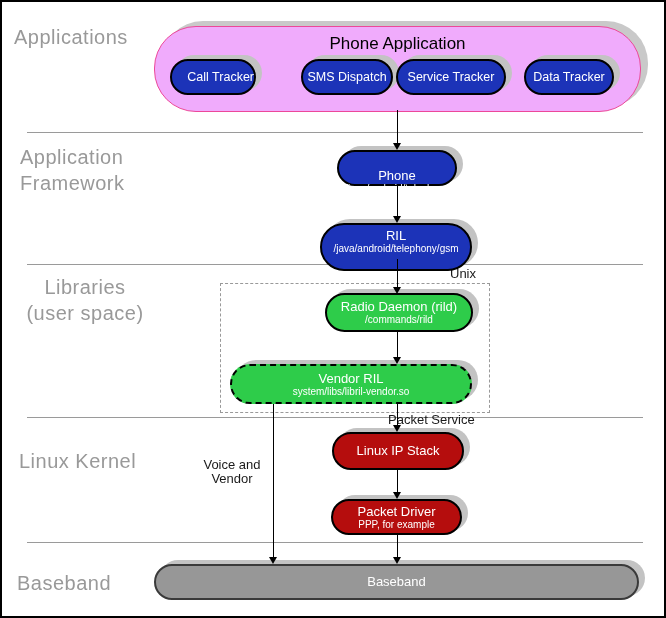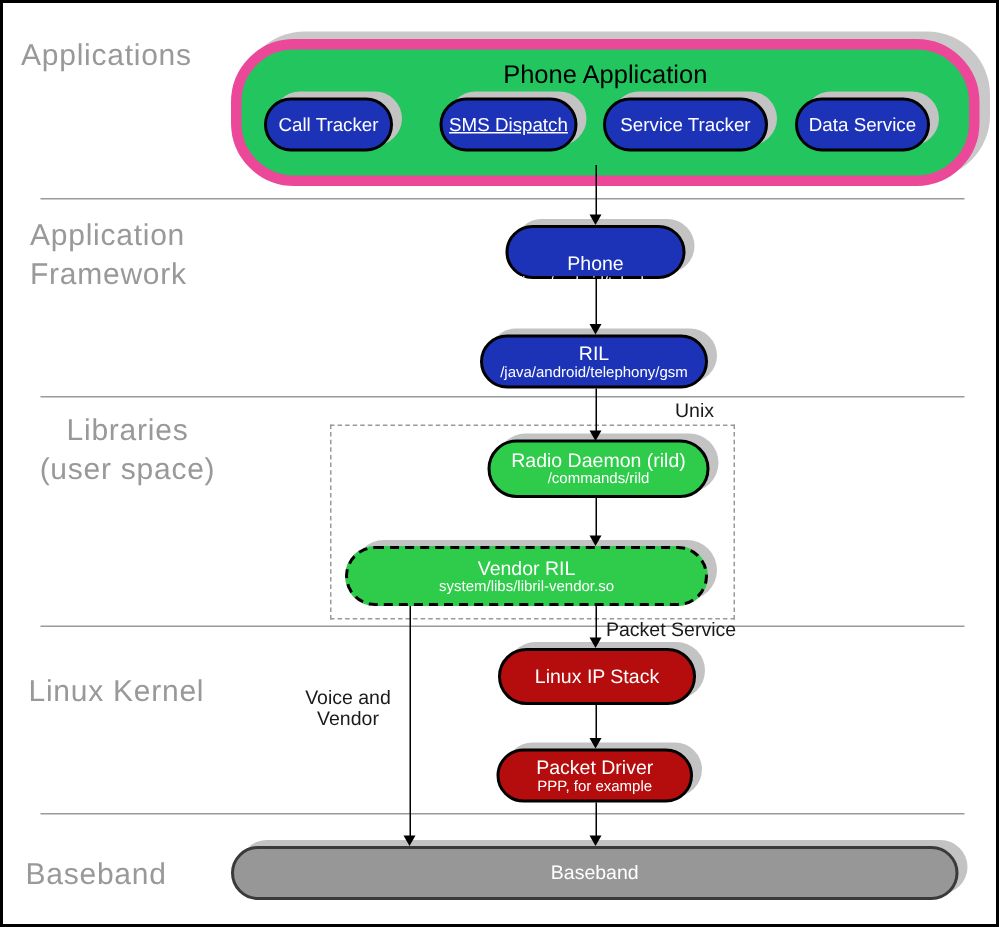--- a/index.html
+++ b/index.html
@@ -11,21 +11,21 @@
   .pill{position:absolute;border-radius:999px;box-sizing:border-box;text-align:center;color:#fff;}
   .pill .t{font-size:13px;line-height:15px;}
   .pill .s{font-size:10px;line-height:12px;}
   .shadow{box-shadow:6px -4px 0 0 #c3c3c3;}
 
   .blue{background:#1c33b8;border:2px solid #000;}
   .green{background:#2ecc4a;border:2px solid #000;}
   .red{background:#b50d0d;border:2px solid #000;}
   .gray{background:#979797;border:2px solid #3a3a3a;}
 
-  #phone-app-container{position:absolute;left:152px;top:24px;width:485px;height:84px;border:7px solid #ec4899;border-radius:42px;background:#22c55e;box-shadow:7px -5px 0 0 #c9c9c9;}
+  #phone-app-container{position:absolute;left:152px;top:24px;width:485px;height:84px;border:1px solid #ec4899;border-radius:42px;background:#f0abfc;box-shadow:7px -5px 0 0 #c9c9c9;}
   #phone-app-title{position:absolute;left:0;top:7px;width:100%;text-align:center;font-size:17px;color:#000;}
   .app-pill{position:absolute;top:32px;height:36px;line-height:32px;font-size:12.5px;}
 
   .vline{position:absolute;width:1px;background:#000;}
   .ahead{position:absolute;width:0;height:0;border-left:4px solid transparent;border-right:4px solid transparent;border-top:7px solid #000;}
 
   .small-label{position:absolute;color:#1a1a1a;font-size:13px;line-height:14px;}
 
   #unix-box{position:absolute;left:218px;top:281px;width:268px;height:128px;border:1px dashed #999;}
 </style>
@@ -46,34 +46,34 @@
   <div class="section-label" style="left:17px;top:446px;">Linux Kernel</div>
   <div class="section-label" style="left:15px;top:568px;">Baseband</div>
 
   <div class="divider" style="top:130px;"></div>
   <div class="divider" style="top:262px;"></div>
   <div class="divider" style="top:415px;"></div>
   <div class="divider" style="top:540px;"></div>
 
   <div id="phone-app-container">
     <div id="phone-app-title">Phone Application</div>
-    <div class="pill blue shadow app-pill" style="left:15px;width:86px;">Call Tracker</div>
-    <div class="pill blue shadow app-pill" style="left:132px;width:92px;text-decoration:underline;">SMS Dispatch</div>
+    <div class="pill blue shadow app-pill" style="left:15px;width:86px;text-align:right;">Call Tracker</div>
+    <div class="pill blue shadow app-pill" style="left:146px;width:92px;">SMS Dispatch</div>
     <div class="pill blue shadow app-pill" style="left:241px;width:110px;">Service Tracker</div>
-    <div class="pill blue shadow app-pill" style="left:369px;width:90px;">Data Service</div>
+    <div class="pill blue shadow app-pill" style="left:369px;width:90px;">Data Tracker</div>
   </div>
 
   <div id="unix-box"></div>
   <div class="small-label" style="left:448px;top:265px;">Unix</div>
 
   <div class="pill blue shadow" style="left:335px;top:148px;width:120px;height:36px;padding-top:16px;">
     <div class="t">Phone</div>
     <div class="s">/java/android/telephony</div>
   </div>
-  <div class="pill blue shadow" style="left:318px;top:221px;width:152px;height:36px;padding-top:3px;">
+  <div class="pill blue shadow" style="left:318px;top:221px;width:152px;height:48px;padding-top:3px;">
     <div class="t">RIL</div>
     <div class="s">/java/android/telephony/gsm</div>
   </div>
 
   <div class="pill green shadow" style="left:323px;top:291px;width:148px;height:39px;padding-top:4px;">
     <div class="t">Radio Daemon (rild)</div>
     <div class="s">/commands/rild</div>
   </div>
   <div class="pill red shadow" style="left:330px;top:430px;width:132px;height:38px;line-height:34px;font-size:13px;">Linux IP Stack</div>
 
@@ -81,21 +81,21 @@
     <div class="t">Vendor RIL</div>
     <div class="s">system/libs/libril-vendor.so</div>
   </div>
   <div class="pill red shadow" style="left:329px;top:497px;width:131px;height:36px;padding-top:3px;">
     <div class="t">Packet Driver</div>
     <div class="s">PPP, for example</div>
   </div>
 
   <div class="pill gray shadow" style="left:152px;top:562px;width:485px;height:36px;line-height:32px;font-size:13px;">Baseband</div>
 
-  <div class="small-label" style="left:402px;top:411px;">Packet Service</div>
+  <div class="small-label" style="left:386px;top:411px;">Packet Service</div>
   <div class="small-label" style="left:195px;top:456px;width:70px;text-align:center;">
     <div>Voice and</div>
     <div>Vendor</div>
   </div>
 
   <div class="vline" style="left:395px;top:108px;height:34px;"></div>
   <div class="ahead" style="left:391px;top:141px;"></div>
 
   <div class="vline" style="left:395px;top:183px;height:32px;"></div>
   <div class="ahead" style="left:391px;top:214px;"></div>

